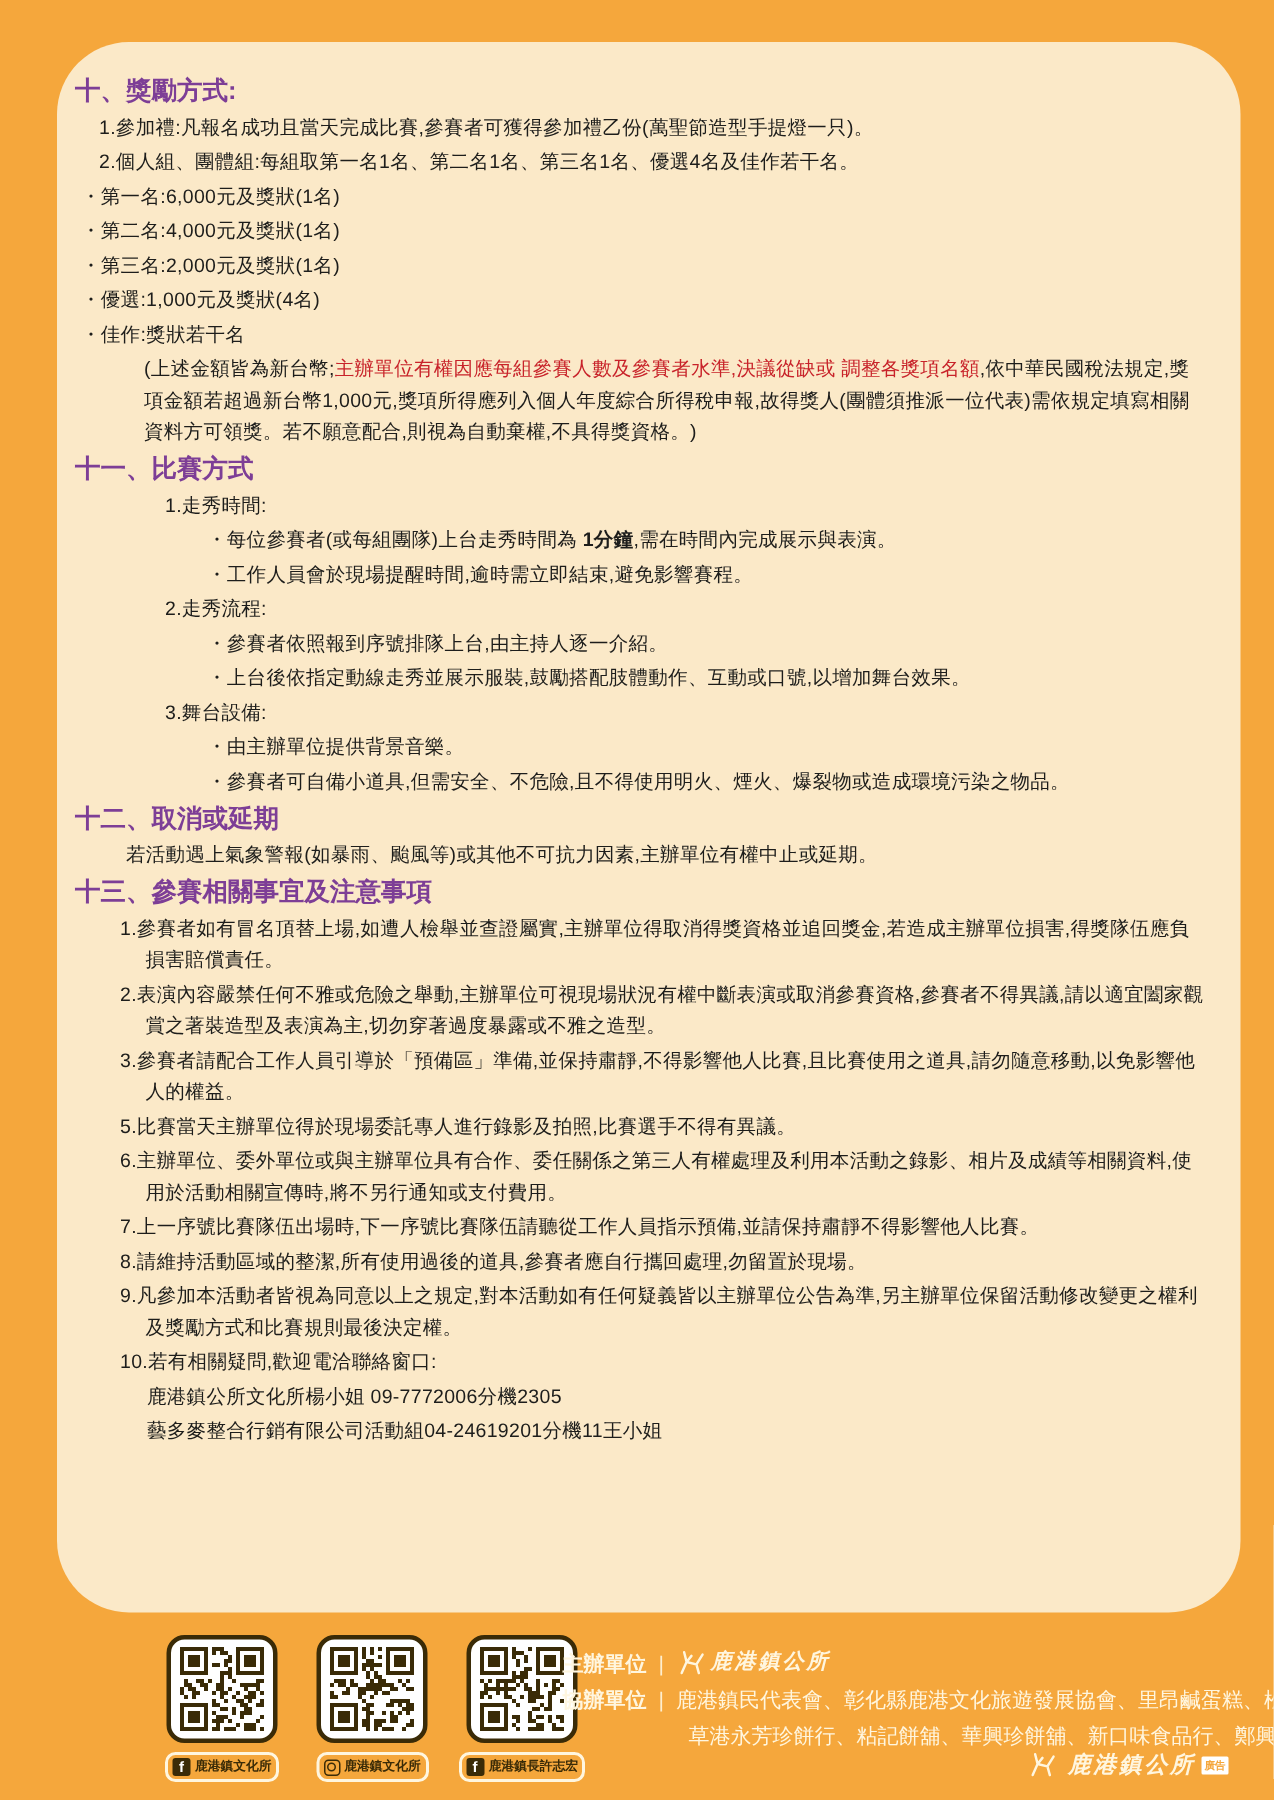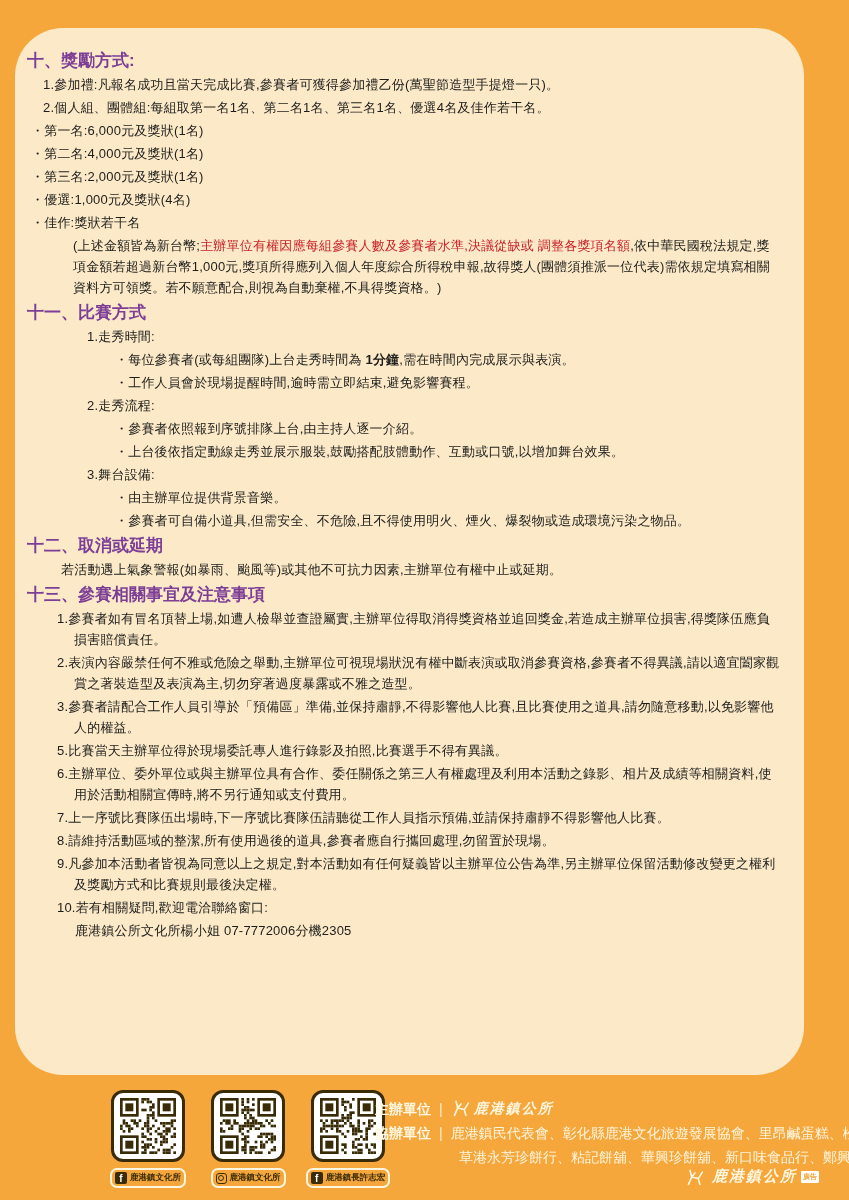--- a/index.html
+++ b/index.html
@@ -8,21 +8,21 @@
   }
   *{box-sizing:border-box;}
   html,body{margin:0;padding:0;}
   body{
     width:849px;height:1200px;position:relative;overflow:hidden;
     background:var(--background-orange);
     font-family:"Liberation Sans","DejaVu Sans",sans-serif;
     color:var(--body-text);
   }
   .card{
-    position:absolute;left:15px;top:28px;width:789px;height:1047px;
+    position:absolute;left:38px;top:28px;width:789px;height:1047px;
     background:var(--card-cream);border-radius:48px;
     padding:18px 22px 12px 12px;overflow:hidden;
   }
   .h{color:var(--heading-purple);font-weight:bold;font-size:17px;line-height:22px;margin:4px 0 2px 0;}
   .ln{font-size:13px;line-height:21px;margin-bottom:2px;letter-spacing:.2px;}
   .i1{margin-left:16px;}
   .bullet{margin-left:4px;}
   .note{margin-left:46px;}
   .red{color:var(--alert-red);}
   .g-title{margin-left:60px;}
@@ -100,21 +100,22 @@
   <div class="h">十三、參賽相關事宜及注意事項</div>
   <div class="ln n-item">1.參賽者如有冒名頂替上場,如遭人檢舉並查證屬實,主辦單位得取消得獎資格並追回獎金,若造成主辦單位損害,得獎隊伍應負損害賠償責任。</div>
   <div class="ln n-item">2.表演內容嚴禁任何不雅或危險之舉動,主辦單位可視現場狀況有權中斷表演或取消參賽資格,參賽者不得異議,請以適宜闔家觀賞之著裝造型及表演為主,切勿穿著過度暴露或不雅之造型。</div>
   <div class="ln n-item">3.參賽者請配合工作人員引導於「預備區」準備,並保持肅靜,不得影響他人比賽,且比賽使用之道具,請勿隨意移動,以免影響他人的權益。</div>
   <div class="ln n-item">5.比賽當天主辦單位得於現場委託專人進行錄影及拍照,比賽選手不得有異議。</div>
   <div class="ln n-item">6.主辦單位、委外單位或與主辦單位具有合作、委任關係之第三人有權處理及利用本活動之錄影、相片及成績等相關資料,使用於活動相關宣傳時,將不另行通知或支付費用。</div>
   <div class="ln n-item">7.上一序號比賽隊伍出場時,下一序號比賽隊伍請聽從工作人員指示預備,並請保持肅靜不得影響他人比賽。</div>
   <div class="ln n-item">8.請維持活動區域的整潔,所有使用過後的道具,參賽者應自行攜回處理,勿留置於現場。</div>
   <div class="ln n-item">9.凡參加本活動者皆視為同意以上之規定,對本活動如有任何疑義皆以主辦單位公告為準,另主辦單位保留活動修改變更之權利及獎勵方式和比賽規則最後決定權。</div>
   <div class="ln n-item">10.若有相關疑問,歡迎電洽聯絡窗口:</div>
-  <div class="ln contact">鹿港鎮公所文化所楊小姐 07-7772006分機2305</div>
+  <div class="ln contact">鹿港鎮公所文化所楊小姐 09-7772006分機2305</div>
+  <div class="ln contact">藝多麥整合行銷有限公司活動組04-24619201分機11王小姐</div>
 </div>
 
 <div class="footer">
 
   <div class="qr-row">
     <div class="qr-item">
       <div class="qr-box">
           <svg class="qr-canvas" viewBox="0 0 21 21">
             <rect x="8" y="0" width="1" height="1" fill="#3A2B07"></rect>
             <rect x="9" y="0" width="1" height="1" fill="#3A2B07"></rect>

